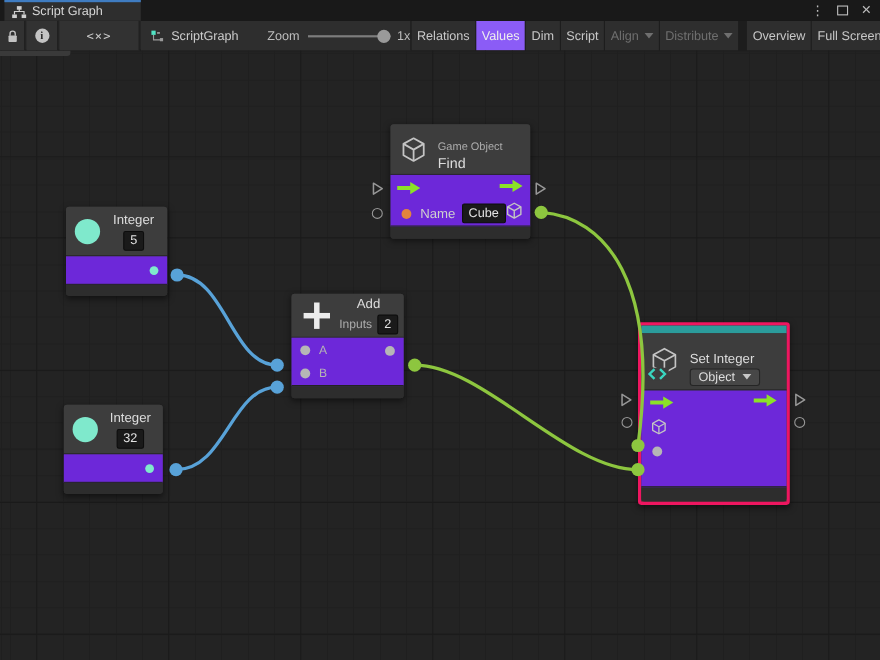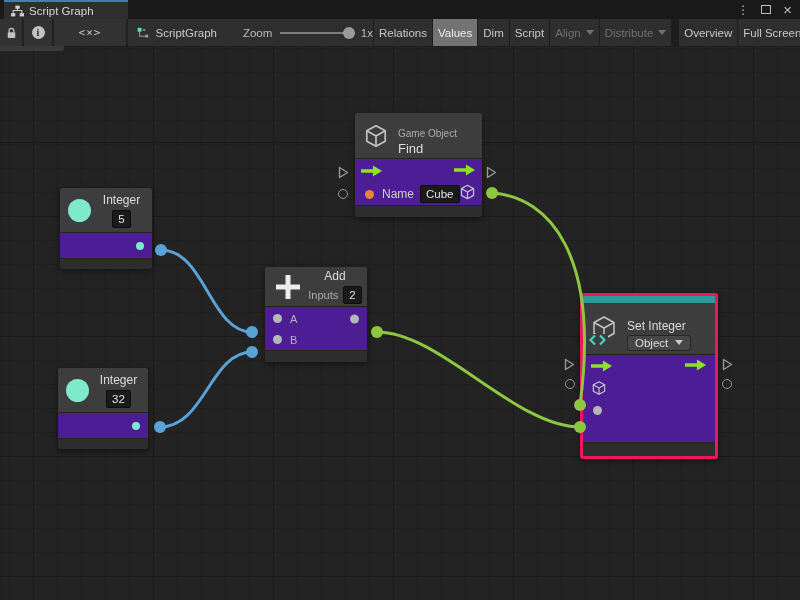--- a/index.html
+++ b/index.html
@@ -27,21 +27,21 @@
   .crumb-label { font-size:11.5px; color:#cccccc; margin-left:7px; }
   .zoom-label { font-size:11.5px; color:#bdbdbd; margin-left:26px; }
   .slider { position:relative; width:90px; height:27px; margin-left:8px; }
   .slider .track { position:absolute; left:0; right:0; top:13px; height:2px; background:#7d7d7d; }
   .slider .handle { position:absolute; right:0; top:8px; width:12px; height:12px; border-radius:50%; background:#9a9a9a; }
   .zoom-val { font-size:11.5px; color:#bdbdbd; margin-left:6px; }
   .rgroup { position:absolute; left:374px; right:0; top:0; height:27px; display:flex; gap:1px;
     background:#1d1d1d; white-space:nowrap; overflow:hidden; }
   .rbtn { background:#2e2e2e; height:27px; display:flex; align-items:center; gap:5px;
     padding:0 5px; font-size:11.5px; color:#c8c8c8; flex:0 0 auto; }
-  .rbtn.active { background:#737373; color:#eeeeee; }
+  .rbtn.active { background:#8b5cf6; color:#eeeeee; }
   .rbtn.disabled { color:#6f6f6f; }
   .chev { width:0; height:0; border-left:4px solid transparent; border-right:4px solid transparent; border-top:5px solid #c8c8c8; }
   .rbtn.disabled .chev { border-top-color:#6f6f6f; }
   .gapL { margin-left:7px; }
   .code-glyph { font-family:"DejaVu Sans Mono",monospace; font-size:11px; letter-spacing:1px; color:#c8c8c8; }
   .infocirc { width:13px; height:13px; border-radius:50%; background:#c3c3c3; color:#2a2a2a;
     font-size:10px; font-weight:bold; display:flex; align-items:center; justify-content:center;
     font-family:"Liberation Serif",serif; }
 
   
@@ -53,21 +53,21 @@
       repeating-linear-gradient(0deg,#1f1f1f 0 1px,transparent 1px 24px);
     background-position: 33px 0, 0 97px, 9px 0, 0 1px;
     overflow:hidden; }
   .corner-strip { position:absolute; left:0; top:0; width:64px; height:5px; background:#3a3a3a; border-radius:0 0 3px 0; }
 
   .wires { position:absolute; left:0; top:0; width:800px; height:554px; z-index:5; pointer-events:none; }
 
   
   .node { position:absolute; z-index:2; border-radius:3px; box-shadow:0 2px 6px rgba(0,0,0,.5); background:#333333; }
   .n-header { background:#3d3d3d; display:flex; align-items:center; border-bottom:1px solid #232323; border-radius:3px 3px 0 0; }
-  .n-body { position:relative; background:#4c1d95; border-bottom:1px solid #232323; }
+  .n-body { position:relative; background:#6d28d9; border-bottom:1px solid #232323; }
   .n-footer { background:#2d2d2d; border-radius:0 0 3px 3px; }
   .n-title { font-size:12px; color:#dcdcdc; }
   .n-cat { font-size:10px; color:#ababab; }
   .val-box { background:#1a1a1a; border:1px solid #0d0d0d; border-radius:2px; color:#e3e3e3;
     font-size:11.5px; padding:0 5px; line-height:16px; display:inline-block; }
   .hcol { flex:1; display:flex; flex-direction:column; align-items:center; gap:3px; }
   .hcol-left { flex:1; display:flex; flex-direction:column; align-items:flex-start; gap:2px;margin-top:12px; }
   .teal-circle { width:23px; height:23px; border-radius:50%; background:#7fe9cc; margin-left:8px; flex:0 0 auto; }
   .pdot { width:9px; height:9px; border-radius:50%; flex:0 0 auto; }
   .pdot.gray { background:#b6b6b6; }

